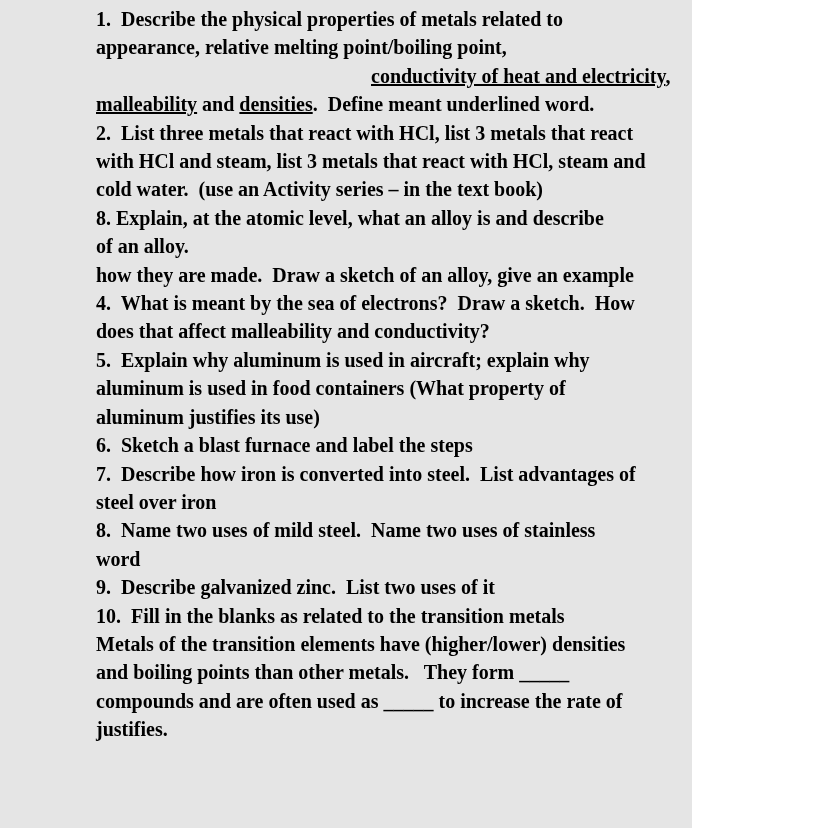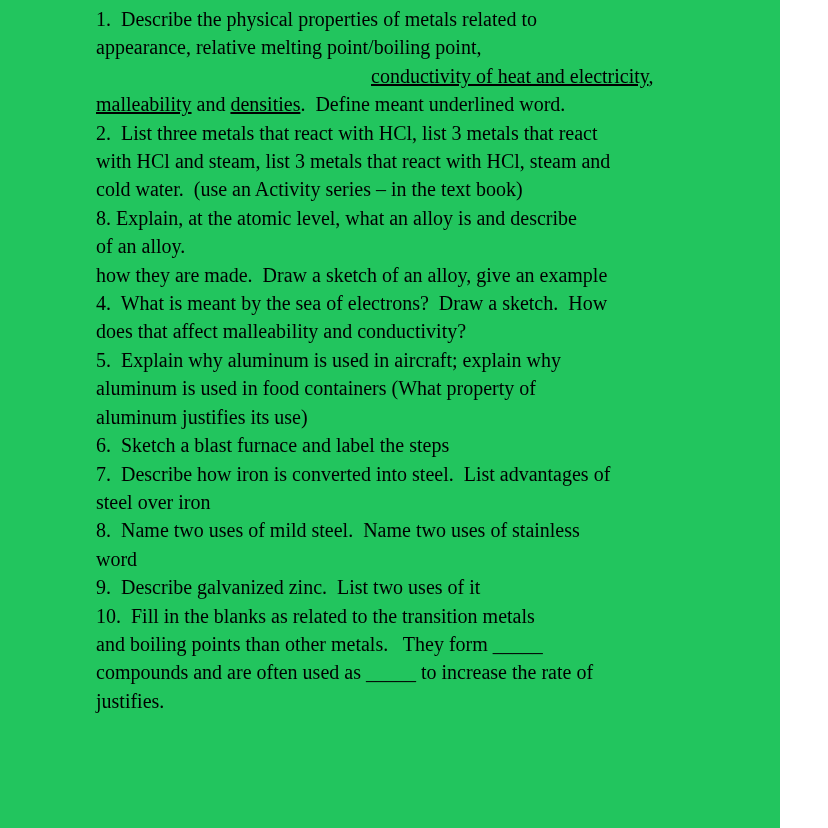--- a/index.html
+++ b/index.html
@@ -2,26 +2,27 @@
 <html><head>
 <meta charset="utf-8">
 <style>
   html, body {
     margin: 0;
     padding: 0;
     background: #ffffff;
   }
   .page {
     position: relative;
-    width: 780px;
+    width: 692px;
     height: 828px;
-    background: #22c55e;
+    background: #e5e5e5;
     overflow: hidden;
     font-family: "Liberation Serif", "DejaVu Serif", serif;
     color: #000000;
+    font-weight: bold;
   }
   .doc {
     position: absolute;
     left: 96px;
     top: 5px;
     width: 640px;
     font-size: 20px;
     line-height: 28.4px;
   }
   .line {
@@ -55,17 +56,18 @@
       <div class="line"><span>5.  Explain why aluminum is used in aircraft; explain why</span></div>
       <div class="line"><span>aluminum is used in food containers (What property of</span></div>
       <div class="line"><span>aluminum justifies its use)</span></div>
       <div class="line"><span>6.  Sketch a blast furnace and label the steps</span></div>
       <div class="line"><span>7.  Describe how iron is converted into steel.  List advantages of</span></div>
       <div class="line"><span>steel over iron</span></div>
       <div class="line"><span>8.  Name two uses of mild steel.  Name two uses of stainless</span></div>
       <div class="line"><span>word</span></div>
       <div class="line"><span>9.  Describe galvanized zinc.  List two uses of it</span></div>
       <div class="line"><span>10.  Fill in the blanks as related to the transition metals</span></div>
+      <div class="line"><span>Metals of the transition elements have (higher/lower) densities</span></div>
       <div class="line"><span>and boiling points than other metals.   They form </span><span>_____</span></div>
       <div class="line"><span>compounds and are often used as </span><span>_____</span><span> to increase the rate of</span></div>
       <div class="line"><span>justifies.</span></div>
     </div>
 </div>
 
 </body></html>

